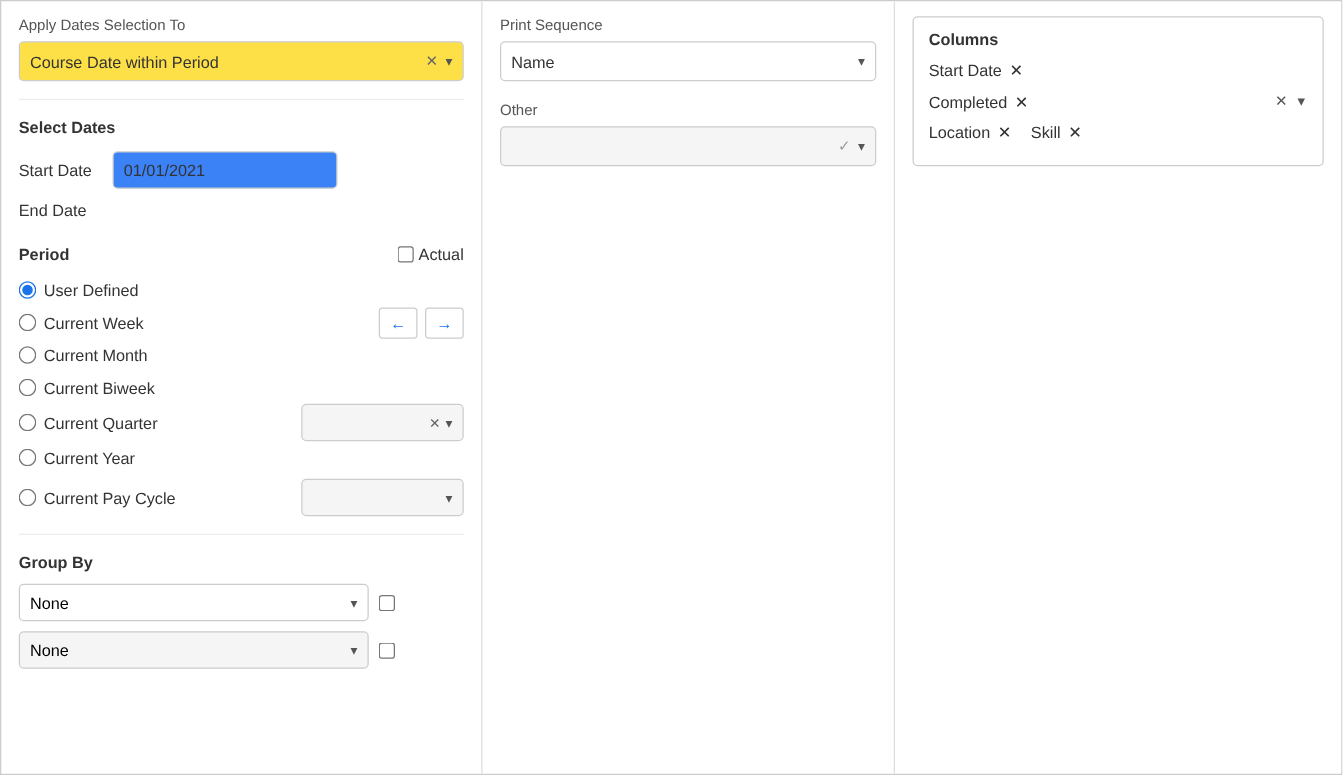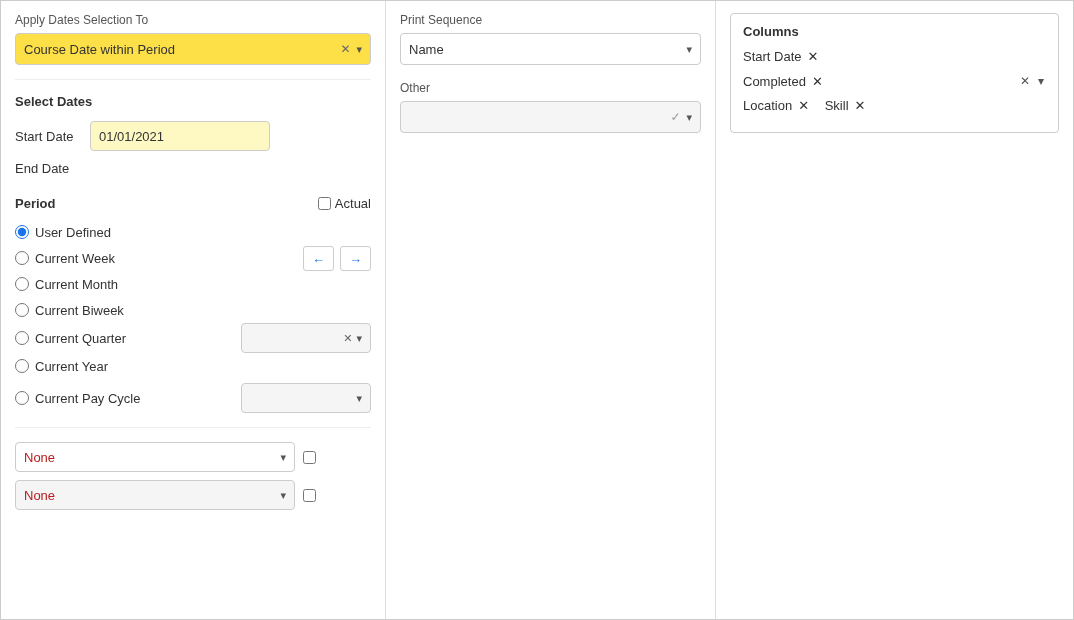--- a/index.html
+++ b/index.html
@@ -84,21 +84,21 @@
       flex-shrink: 0;
     }
     .date-input {
       border: 1px solid #ccc;
       border-radius: 4px;
       padding: 5px 8px;
       font-size: 13px;
       color: #333;
       width: 180px;
       height: 30px;
-      background: #fef9c3;
+      background: #3b82f6;
     }
     .period-section {
       margin-top: 4px;
     }
     .period-header {
       display: flex;
       align-items: center;
       justify-content: space-between;
       margin-bottom: 8px;
     }
@@ -206,21 +206,21 @@
       width: 280px;
       height: 30px;
       cursor: pointer;
     }
     .group-by-dropdown.disabled {
       background: #f5f5f5;
     }
     .group-by-dropdown .field-text {
       flex: 1;
       font-size: 13px;
-      color: #b91c1c;
+      color: #000000;
     }
     .group-by-dropdown .chevron-icon {
       color: #555;
       font-size: 11px;
     }
 
     
     .middle-panel {
       width: 330px;
       border-right: 1px solid #ddd;
@@ -451,20 +451,21 @@
           </label>
           <div class="pay-cycle-dropdown side-control" style="margin-left: auto;">
             <span class="field-text"></span>
             <span class="chevron-icon">▾</span>
           </div>
         </div>
       </div>
     </div>
 
     <div class="group-by-section">
+      <div class="group-by-title">Group By</div>
       <div class="group-by-row">
         <div class="group-by-dropdown">
           <span class="field-text">None</span>
           <span class="chevron-icon">▾</span>
         </div>
         <input type="checkbox" style="">
       </div>
       <div class="group-by-row">
         <div class="group-by-dropdown disabled">
           <span class="field-text">None</span>

